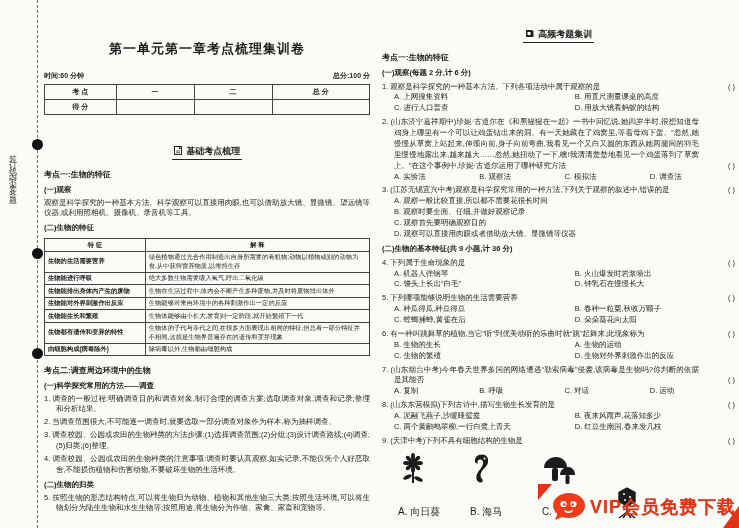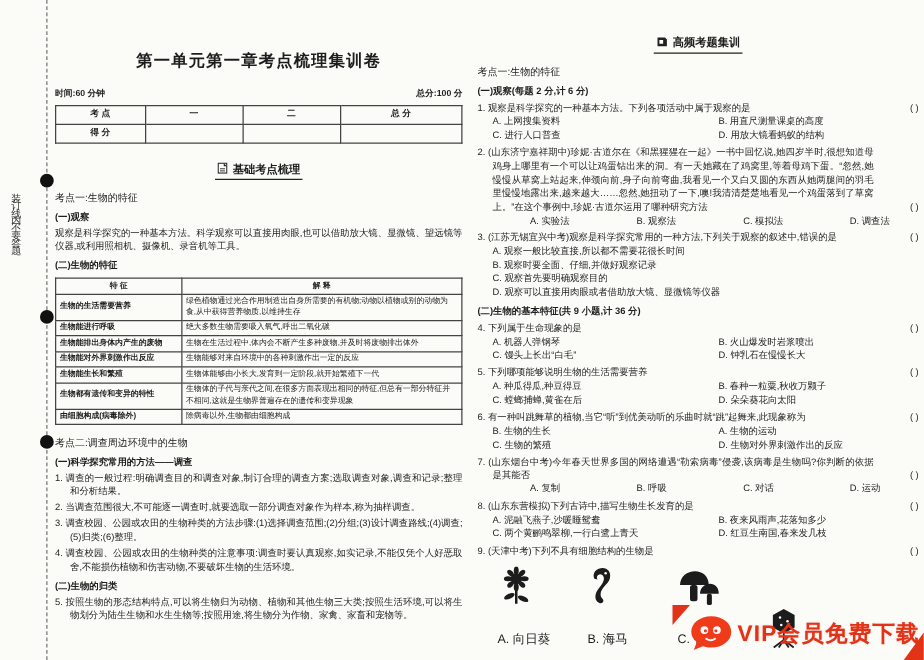--- a/index.html
+++ b/index.html
@@ -33,43 +33,43 @@
 
   
   .paper-title { text-align:center; font-size:13px; font-weight:bold; letter-spacing:1px; margin-top:40px; }
   .meta-row { display:flex; justify-content:space-between; font-size:7px; font-weight:bold; margin-top:12px; }
   table { border-collapse:collapse; width:100%; }
   .score-table { margin-top:3px; }
   .score-table td { border:1px solid #444; height:15px; text-align:center; font-size:7px; font-weight:bold; padding:0 2px; }
   .score-table td.c0 { width:22%; } .score-table td.c1 { width:24%; }
   .score-table td.c2 { width:24%; } .score-table td.c3 { width:30%; }
 
-  .section-header { text-align:center; margin-top:14px; font-size:9px; font-weight:bold; }
+  .section-header { text-align:center; margin-top:30px; font-size:9px; font-weight:bold; }
   .section-header .hd { display:inline-block; border-bottom:1px solid #222; padding:0 2px 1px 2px; }
   .section-header svg { vertical-align:-1px; margin-right:2px; }
 
-  .kd-title { font-weight:normal; font-size:8px; margin-top:9px; }
+  .kd-title { font-weight:bold; font-size:8px; margin-top:9px; }
   .sub-title { font-weight:bold; font-size:7.5px; margin-top:4px; }
   .body-text { margin-top:2px; text-align:justify; }
 
   .feature-table { margin-top:4px; }
   .feature-table td, .feature-table th { border:1px solid #444; font-size:6.3px; line-height:1.35; padding:1.5px 3px; font-weight:normal; }
   .feature-table th { text-align:center; font-weight:bold; }
   .feature-table td.term { width:31%; text-align:left; font-weight:bold; }
   .feature-table td.desc { width:69%; text-align:left; }
 
   .num-item { margin-top:2px; padding-left:12px; text-indent:-12px; text-align:justify; }
 
   
   .q { margin-top:3px; }
   .qstem { position:relative; padding-left:12px; text-indent:-12px; padding-right:36px; text-align:justify; }
   .bracket { position:absolute; right:0; bottom:0; text-indent:0; }
   .opts2 { display:grid; grid-template-columns:53% 47%; padding-left:12px; }
   .opts4 { display:flex; padding-left:12px; }
-  .opts4 span { flex:1;margin-left:30px; }
+  .opts4 span { flex:1; }
   .optline { padding-left:12px; }
 
   .img-row { display:flex; padding-left:16px; margin-top:4px; align-items:flex-end; }
   .img-cell { width:72px; text-align:left; }
   .img-cell .pic { height:34px; display:flex; align-items:flex-end; }
   .img-label { display:block; margin-top:20px; font-size:10px; }
 
   
   .watermark {
     position:absolute; right:3px; bottom:6px;

